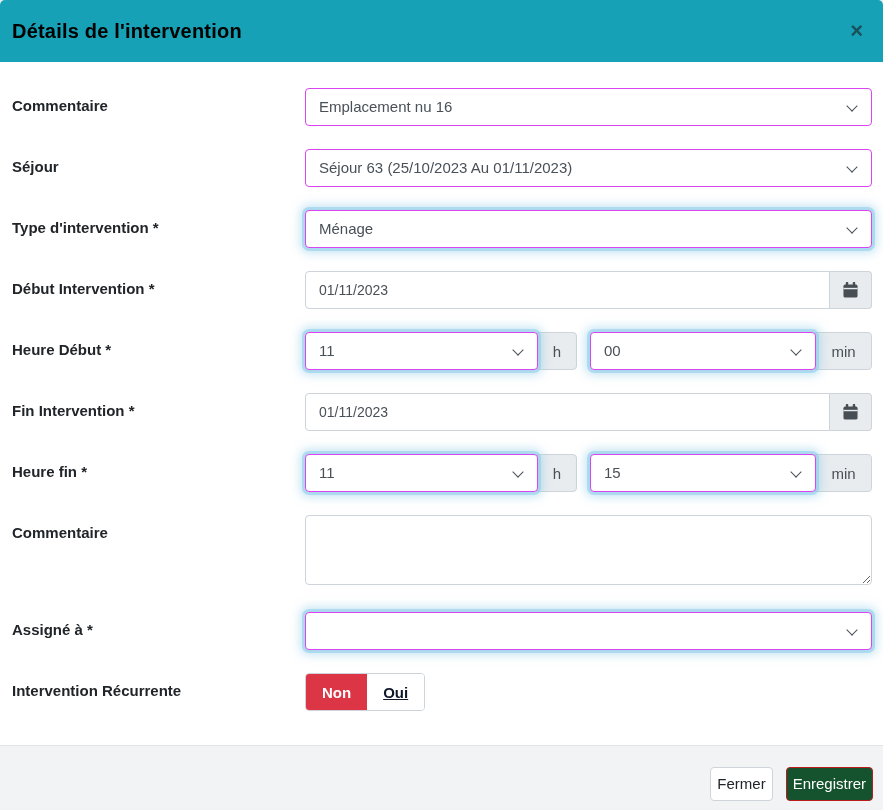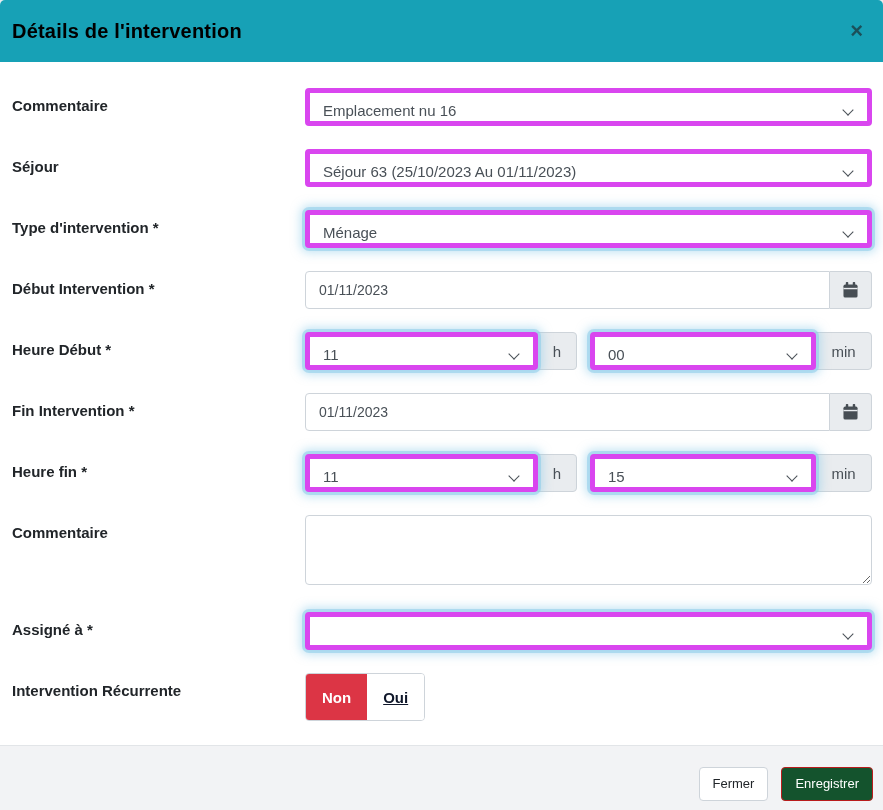--- a/index.html
+++ b/index.html
@@ -44,21 +44,21 @@
     flex: 0 0 293px; width: 293px;
     padding-top: 9px;
     font-size: 15px; font-weight: 700; color: #212529;
   }
   .controls { flex: 1 1 auto; min-width: 0; }
 
   .sel {
     position: relative;
     height: 38px;
     background: #fff;
-    border: 5px solid #d946ef;
+    border: 1px solid #d946ef;
     border-radius: 4px;
     font-size: 15px; color: #495057;
     line-height: 36px;
     padding: 0 28px 0 13px;
     white-space: nowrap; overflow: hidden;
     cursor: pointer;
     width: 100%;
   }
   .sel .chev {
     position: absolute; right: 15px; top: 13px;
@@ -113,44 +113,44 @@
     font-family: inherit; font-size: 15px; color: #495057;
     padding: 6px 10px;
     outline: none;
   }
 
   .toggle-group {
     display: inline-flex;
     border: 1px solid #ced4da;
     border-radius: 4px;
     overflow: hidden;
-    height: 48px;
+    height: 38px;
   }
   .toggle-btn {
     border: none; cursor: pointer;
     font-family: inherit; font-size: 15px; font-weight: 700;
     padding: 0 16px; height: 100%;
     display: flex; align-items: center;
   }
   .toggle-no  { background: #dc3545; color: #fff; }
   .toggle-yes { background: #fff; color: #0f172a; text-decoration: underline; }
 
   
   .modal-footer {
     flex: 0 0 65px; height: 65px;
     background: #f2f3f5;
     border-top: 1px solid #e2e5e8;
     display: flex; justify-content: flex-end; align-items: flex-start;
     gap: 13px;
     padding: 21px 10px 0 10px;
   }
   .btn {
-    font-family: inherit; font-size: 13px;
+    font-family: inherit; font-size: 15px;
     border-radius: 4px; cursor: pointer;
-    padding: 6px 13px; line-height: 20px;
+    padding: 6px 6px; line-height: 20px;
   }
   .btn-light {
     background: #fff; color: #212529;
     border: 1px solid #ced4da;
   }
   .btn-success {
     background: #14532d; color: #fff;
     border: 1px solid #b91c1c;
   }
   .cal-icon { display: block; }

